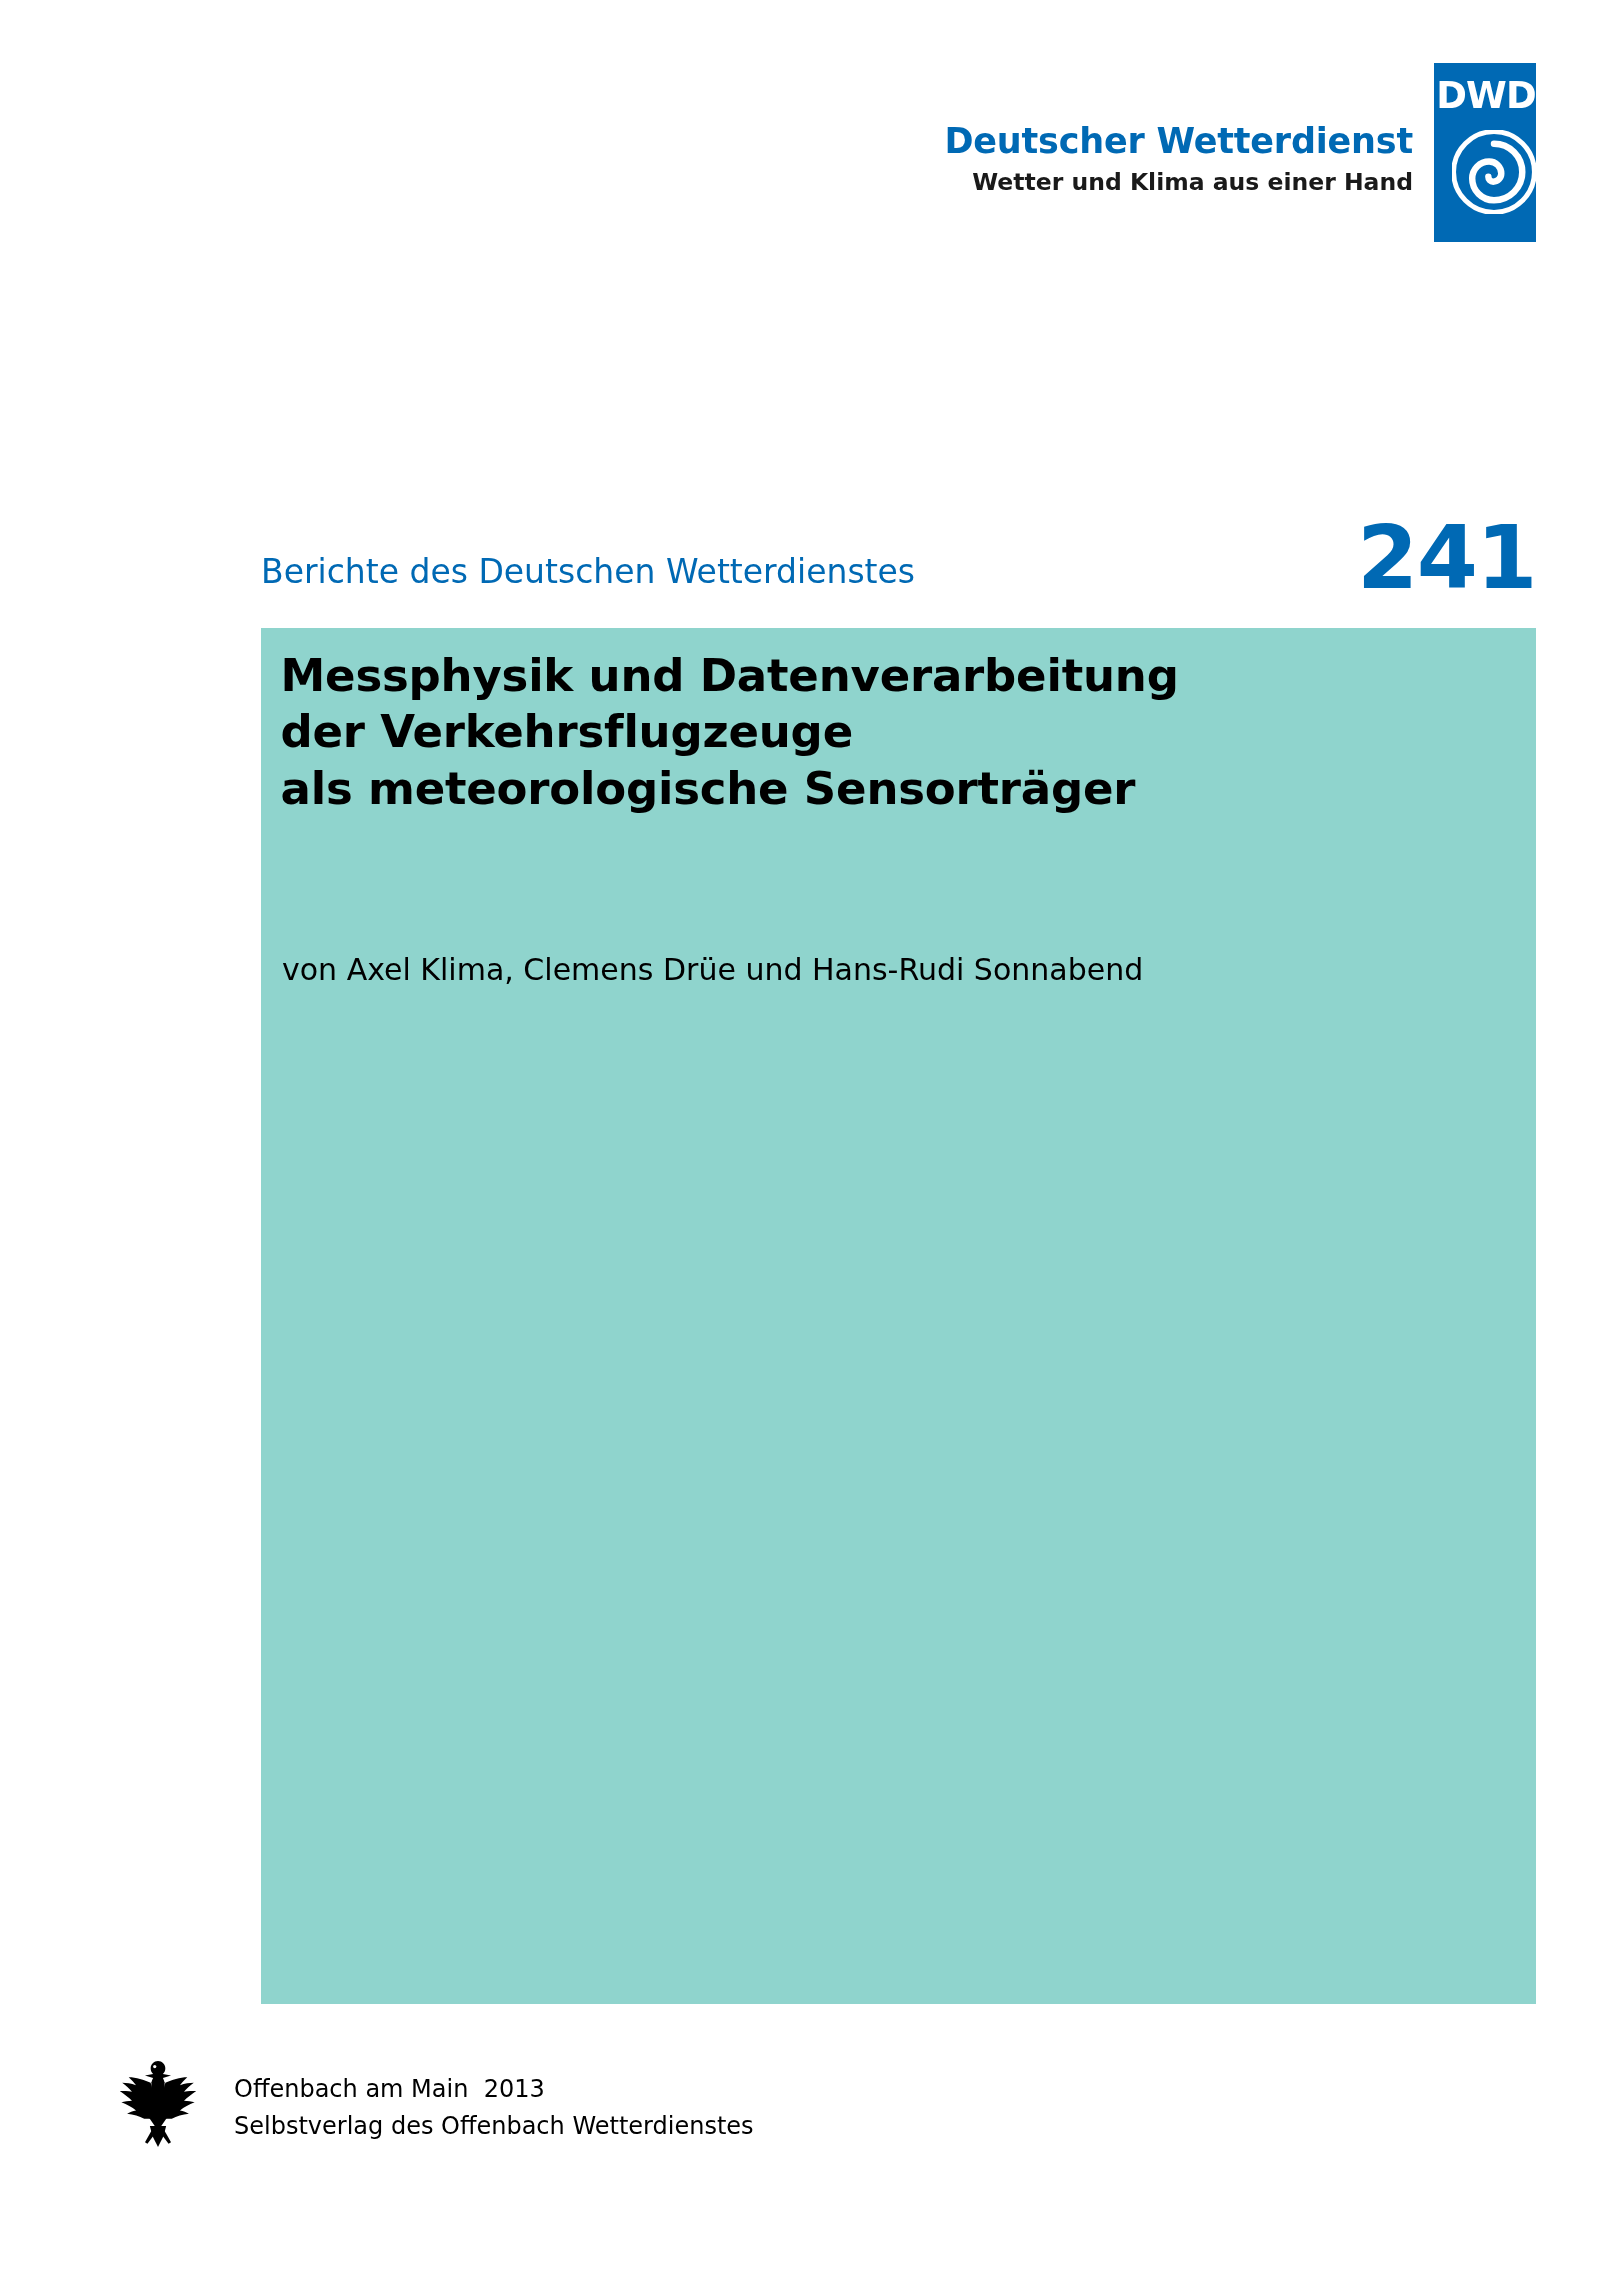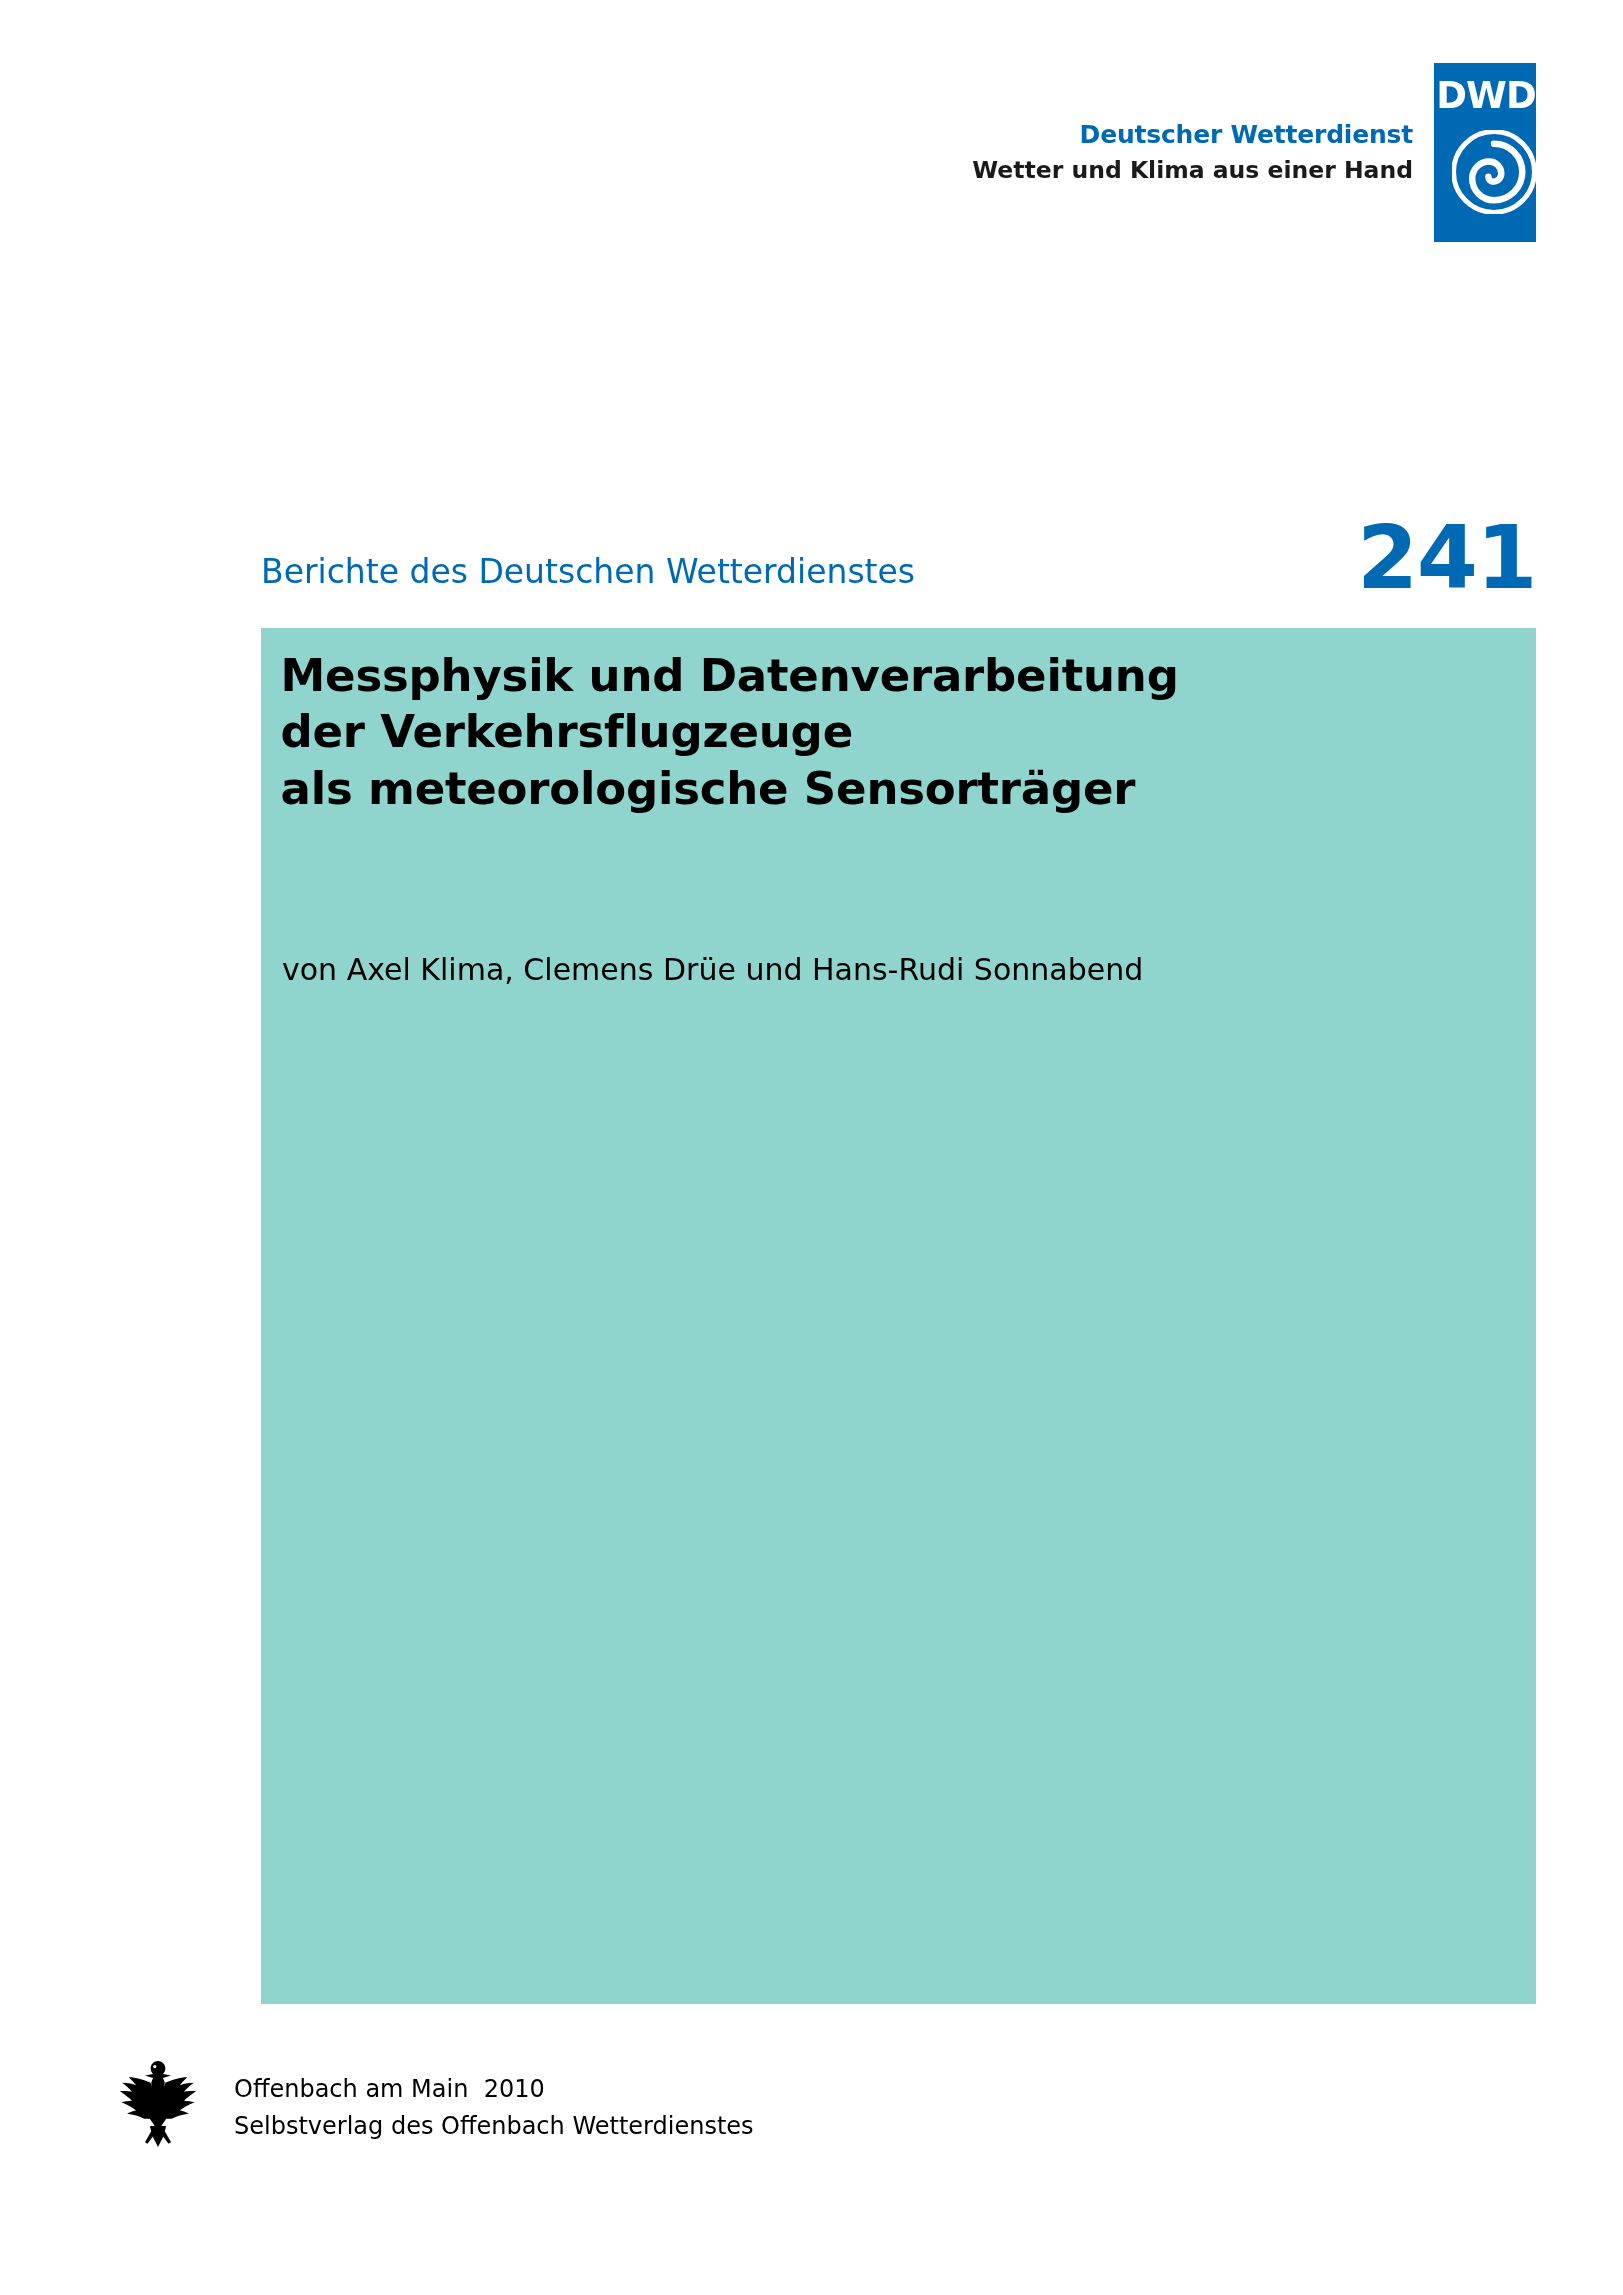--- a/index.html
+++ b/index.html
@@ -24,21 +24,21 @@
     display: flex;
     align-items: flex-start;
     gap: 21px;
   }
   .logo-text {
     text-align: right;
     padding-top: 58px;
   }
   .logo-title {
     color: #0069b4;
-    font-size: 25px;
+    font-size: 35px;
     font-weight: bold;
     letter-spacing: -0.2px;
     line-height: 1.15;
     white-space: nowrap;
   }
   .logo-sub {
     color: #1a1a1a;
     font-size: 23.5px;
     font-weight: bold;
     line-height: 1.2;
@@ -198,17 +198,17 @@
         <path d="M46 32 l16 0 l3 44 l-11 16 l-11 -16 z"></path>
 
         <path d="M44 86 l20 0 l-3 12 l-7 14 l-7 -14 z"></path>
 
         <path d="M46 92 l-8 14 l3 2 l9 -12 z"></path>
         <path d="M62 92 l8 14 l-3 2 l-9 -12 z"></path>
       </g>
     </svg>
   </div>
   <div class="footer-text">
-    <div class="footer-line-1">Offenbach am Main  2010</div>
+    <div class="footer-line-1">Offenbach am Main  2013</div>
     <div class="footer-line-2">Selbstverlag des Offenbach Wetterdienstes</div>
   </div>
 </div>
 
 
 </body></html>

